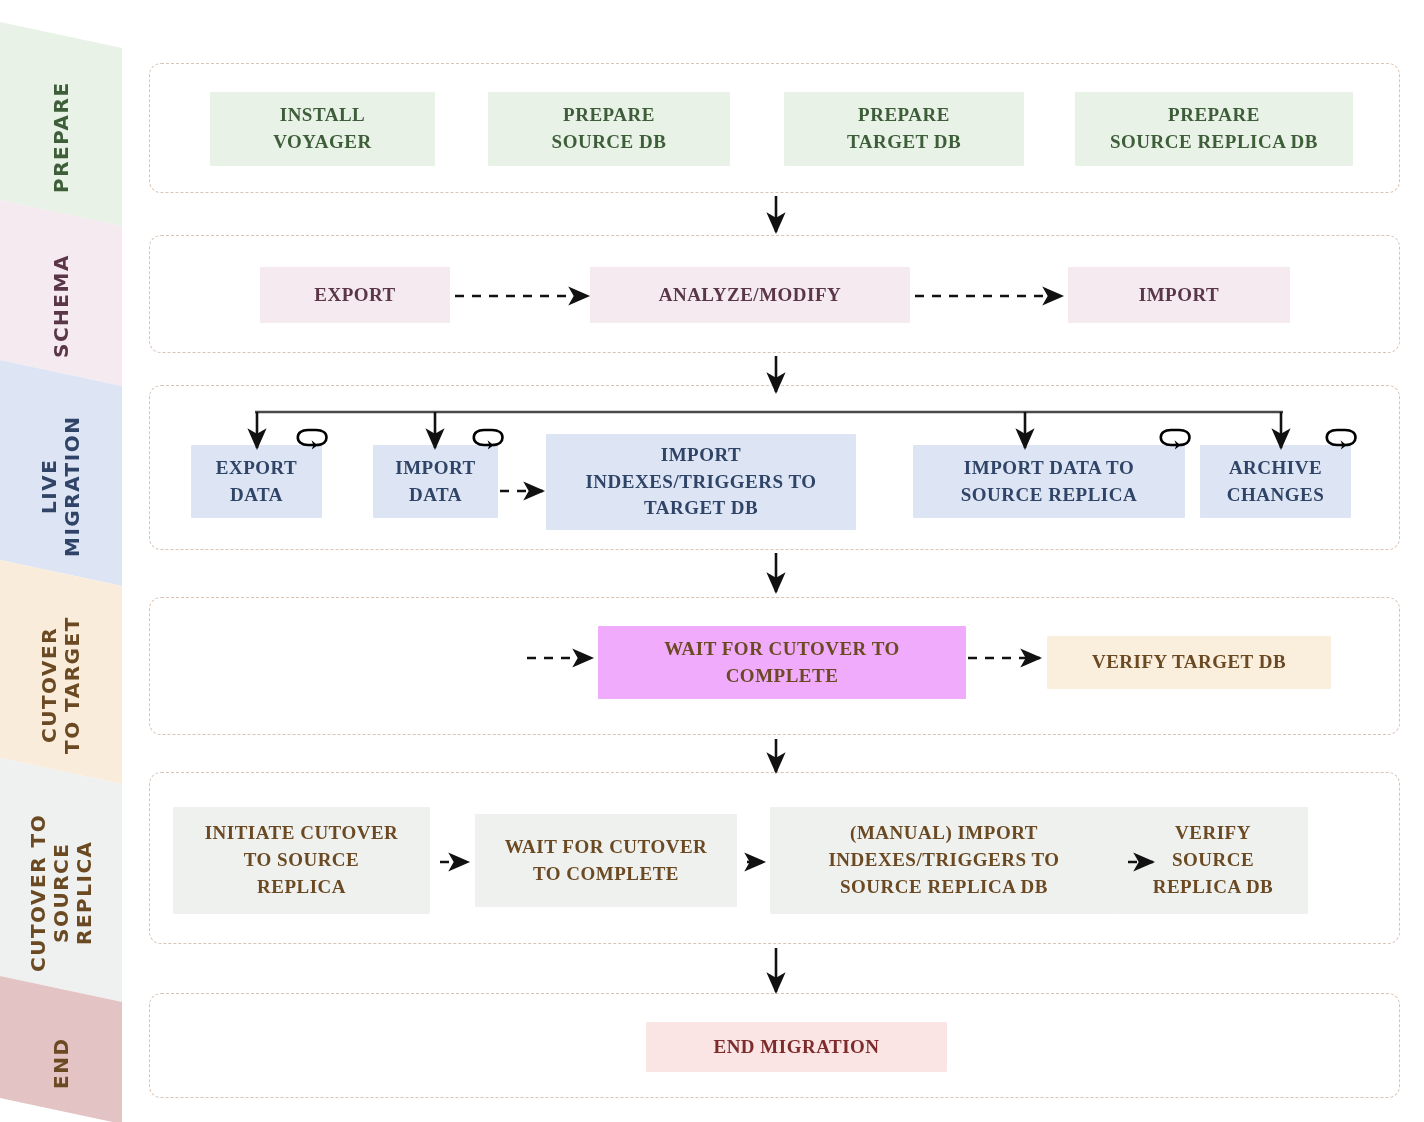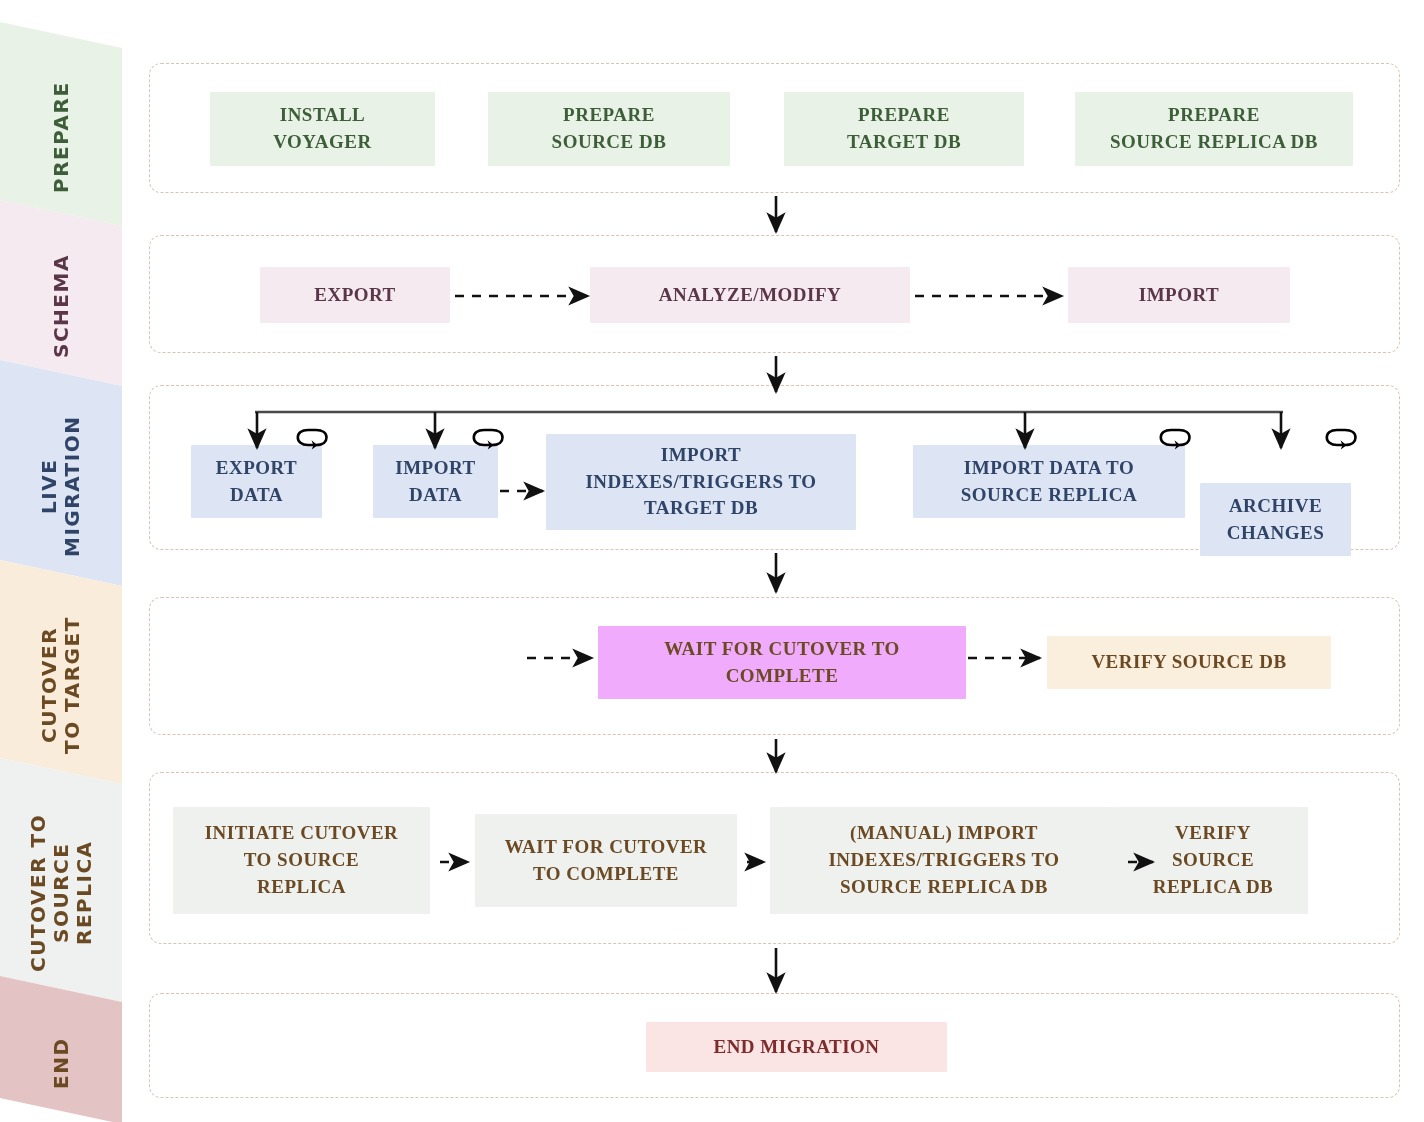--- a/index.html
+++ b/index.html
@@ -107,31 +107,31 @@
         </svg>
         <div class="node" style="left: 396px; top: 48px; width: 310px; height: 96px; background: rgb(221, 229, 245); color: rgb(47, 68, 102);">IMPORT
 INDEXES/TRIGGERS TO
 TARGET DB</div>
         <div class="node" style="left: 763px; top: 59px; width: 272px; height: 73px; background: rgb(221, 229, 245); color: rgb(47, 68, 102);">IMPORT DATA TO
 SOURCE REPLICA</div>
         <svg width="34" height="28" viewBox="0 0 34 28" style="position: absolute; left: 1009px; top: 41px;">
           <path d="M20 18 C27.5 18 30.5 14.5 30.5 10.5 C30.5 6 26.5 3 20 3 L12 3 C5.5 3 1.8 6 1.8 10.5 C1.8 14.5 5.5 18 12 18 L19 18" fill="none" stroke="#000" stroke-width="2.6" stroke-linecap="round"></path>
           <path d="M15.5 13.2 L21.5 18.3 L15.8 22.6 L17.4 18.3 Z" fill="#000"></path>
         </svg>
-        <div class="node" style="left: 1050px; top: 59px; width: 151px; height: 73px; background: rgb(221, 229, 245); color: rgb(47, 68, 102); margin-top: 38px;">ARCHIVE
+        <div class="node" style="left: 1050px; top: 59px; width: 151px; height: 73px; background: rgb(221, 229, 245); color: rgb(47, 68, 102);">ARCHIVE
 CHANGES</div>
         <svg width="34" height="28" viewBox="0 0 34 28" style="position: absolute; left: 1175px; top: 41px;">
           <path d="M20 18 C27.5 18 30.5 14.5 30.5 10.5 C30.5 6 26.5 3 20 3 L12 3 C5.5 3 1.8 6 1.8 10.5 C1.8 14.5 5.5 18 12 18 L19 18" fill="none" stroke="#000" stroke-width="2.6" stroke-linecap="round"></path>
           <path d="M15.5 13.2 L21.5 18.3 L15.8 22.6 L17.4 18.3 Z" fill="#000"></path>
         </svg>
       </div>
       <div class="group" style="left: 0px; top: 597px; width: 1251px; height: 138px;">
         <div class="node" style="left: 448px; top: 28px; width: 368px; height: 73px; background: #f0abfc; color: rgb(107, 74, 35);">WAIT FOR CUTOVER TO
 COMPLETE</div>
-        <div class="node" style="left: 897px; top: 38px; width: 284px; height: 53px; background: rgb(250, 238, 221); color: rgb(107, 74, 35);">VERIFY SOURCE DB</div>
+        <div class="node" style="left: 897px; top: 38px; width: 284px; height: 53px; background: rgb(250, 238, 221); color: rgb(107, 74, 35);">VERIFY TARGET DB</div>
       </div>
       <div class="group" style="left: 0px; top: 772px; width: 1251px; height: 172px;">
         <div class="node" style="left: 23px; top: 34px; width: 257px; height: 107px; background: rgb(239, 241, 239); color: rgb(107, 74, 35);">INITIATE CUTOVER
 TO SOURCE
 REPLICA</div>
         <div class="node" style="left: 325px; top: 41px; width: 262px; height: 93px; background: rgb(239, 241, 239); color: rgb(107, 74, 35);">WAIT FOR CUTOVER
 TO COMPLETE</div>
         <div class="node" style="left: 620px; top: 34px; width: 348px; height: 107px; background: rgb(239, 241, 239); color: rgb(107, 74, 35);">(MANUAL) IMPORT
 INDEXES/TRIGGERS TO
 SOURCE REPLICA DB</div>

